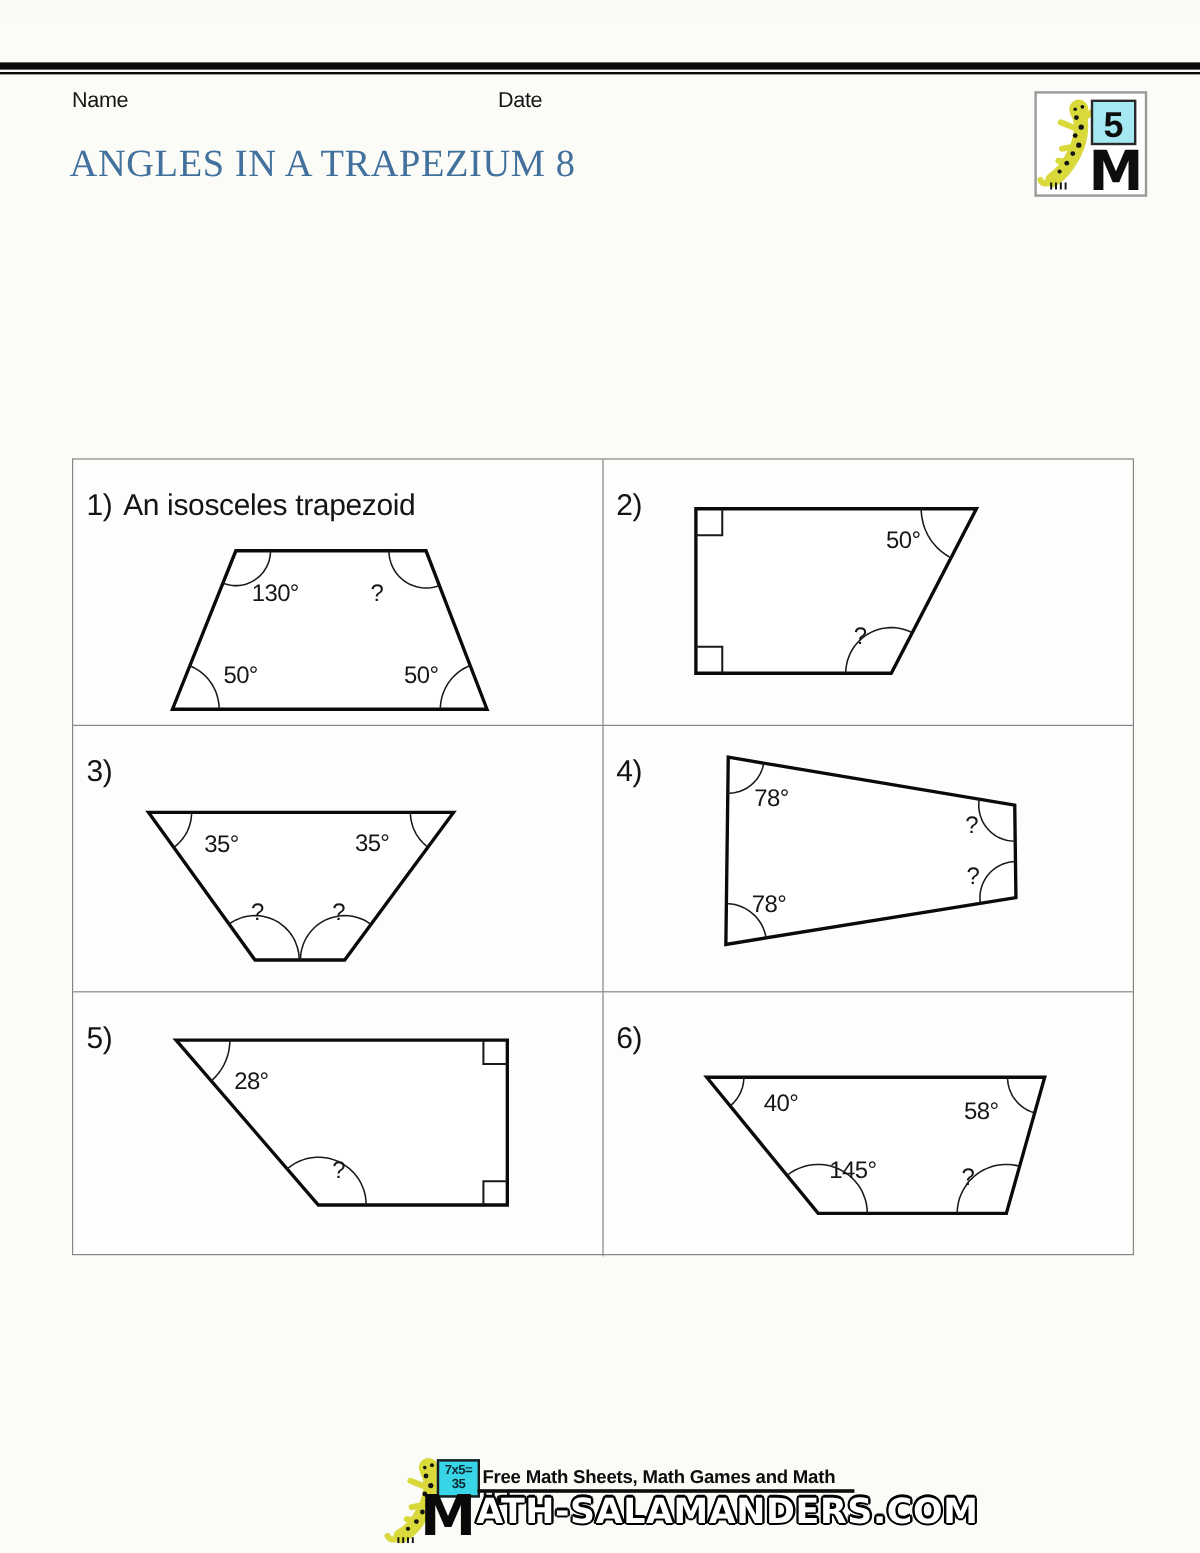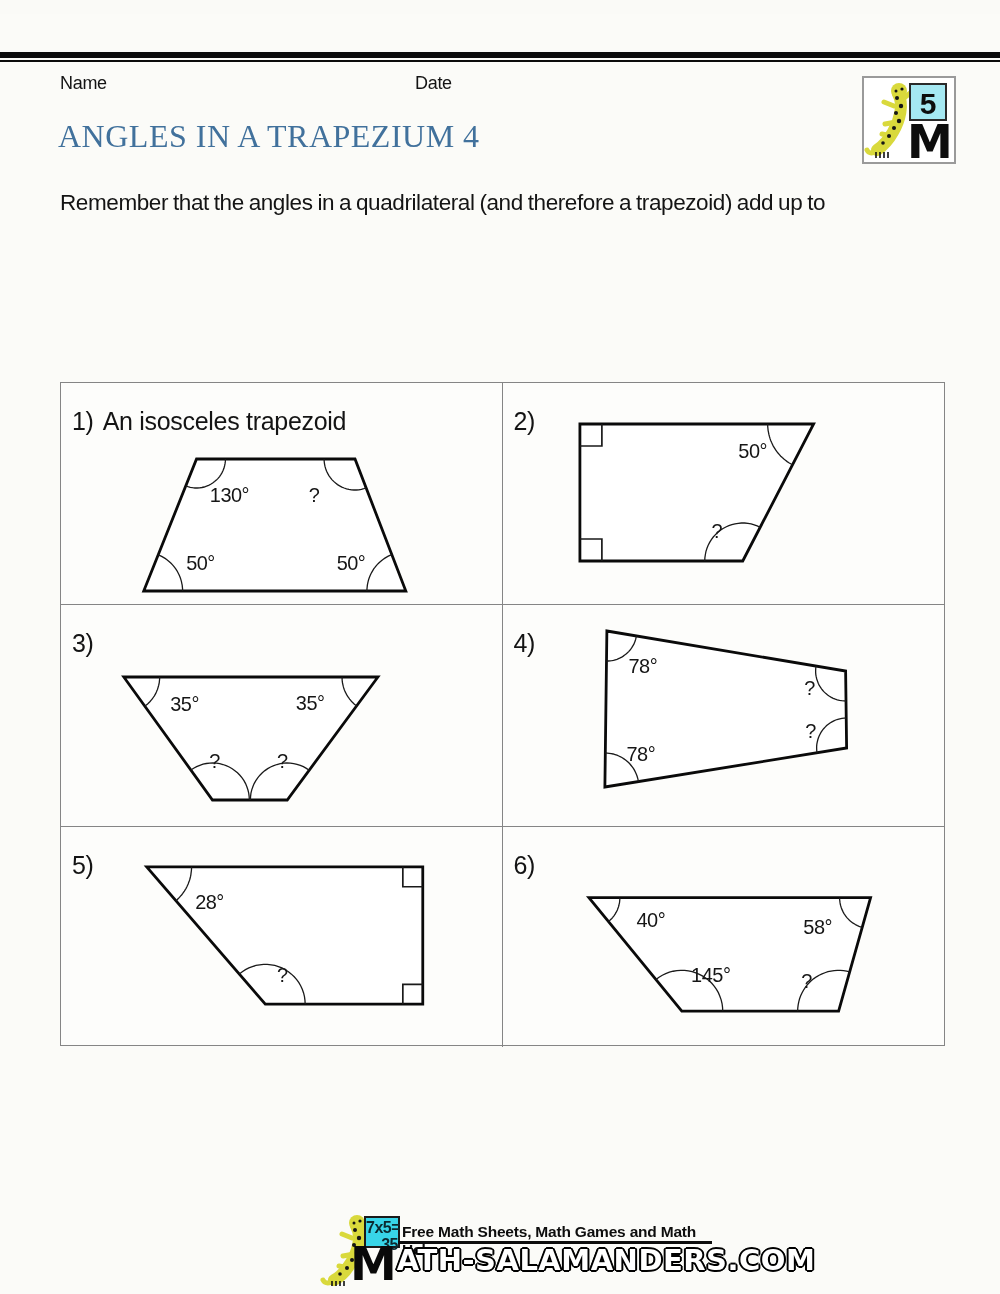--- a/index.html
+++ b/index.html
@@ -37,22 +37,22 @@
   .shape text { font-family:"Liberation Sans", sans-serif; font-size:20px; fill:#161616; letter-spacing:-0.5px; }
 
   
   .badge { position:absolute; left:862px; top:62px; width:94px; height:88px;
            background:#ffffff; border:2px solid #9a9a9a; }
 
   
   .footer { position:absolute; left:320px; top:1194px; width:480px; height:84px; }
   .f-sal { position:absolute; left:0; top:6px; }
   .f-board { position:absolute; left:44px; top:8px; width:36px; height:32px; background:#38d5e8;
-             border:2px solid #1a1a1a; text-align:right; line-height:1.05; padding-top:2px;
-             font-weight:bold; font-size:16px; color:#0c2a30; }
+             border:2px solid #1a1a1a; text-align:center; line-height:1.05; padding-top:2px;
+             font-weight:bold; font-size:11px; color:#0c2a30; }
   .f-board div { letter-spacing:-0.5px; }
   .f-tag { position:absolute; left:82px; top:15px; width:312px; text-align:left;
            font-weight:bold; font-size:15.5px; letter-spacing:-0.2px; color:#0d0d0d; }
   .f-rule { position:absolute; left:78px; top:33px; width:314px; height:3px; background:#0d0d0d; }
   .f-brand { position:absolute; left:30px; top:28px; white-space:nowrap;text-align:center; }
   .f-m { font-family:"DejaVu Sans", sans-serif; font-weight:bold; font-size:47px; color:#090909;
          vertical-align:-10px; letter-spacing:0; }
   .f-rest { font-family:"DejaVu Sans", sans-serif; font-weight:bold; font-size:29px; letter-spacing:0.5px;
             color:#ffffff;
             text-shadow: 2px 0 #000, -2px 0 #000, 0 2px #000, 0 -2px #000,
@@ -62,21 +62,21 @@
 <body>
 
 <div class="page">
 
   <div class="rule-thick"></div>
   <div class="rule-thin"></div>
 
   <div class="name-label">Name</div>
   <div class="date-label">Date</div>
 
-  <div class="title">ANGLES IN A TRAPEZIUM 4</div>
+  <div class="title">ANGLES IN A TRAPEZIUM 8</div>
 
   <div class="badge">
     <svg width="90" height="84" viewBox="0 0 90 84">
 
       <g>
         <path d="M34,16 C40,26 36,42 29,54 C24,63 19,68 13,72" stroke="#d9d93c" stroke-width="12" fill="none" stroke-linecap="round"></path>
         <path d="M13,72 C9,76 5,76 3,72" stroke="#d9d93c" stroke-width="5" fill="none" stroke-linecap="round"></path>
         <circle cx="35" cy="13" r="8" fill="#d9d93c"></circle>
         <path d="M30,28 L20,24 M32,44 L21,46 M28,58 L18,56" stroke="#d9d93c" stroke-width="5" stroke-linecap="round"></path>
         <path d="M40,20 L50,12" stroke="#d9d93c" stroke-width="5" stroke-linecap="round"></path>
@@ -96,21 +96,20 @@
       </g>
 
       <rect x="46" y="6" width="36" height="36" fill="#a5e8f2" stroke="#2a2a2a" stroke-width="2"></rect>
       <text x="64" y="36" text-anchor="middle" font-family="Liberation Sans, sans-serif" font-size="30" font-weight="bold" fill="#0d0d0d">5</text>
 
       <text x="66" y="80" text-anchor="middle" font-family="DejaVu Sans, sans-serif" font-size="46" font-weight="bold" fill="#0d0d0d">M</text>
     </svg>
   </div>
 
   <div class="intro">
-    <div>Remember that the angles in a quadrilateral (and therefore a trapezoid) add up to</div>
   </div>
 
   <div id="grid">
       <div class="cell">
         <svg viewBox="0 0 442 221" preserveAspectRatio="none" class="shape">
           <polygon points="136,76 295,76 346,208 83,208" fill="#ffffff" stroke="#0a0a0a" stroke-width="2.8" stroke-linejoin="miter"></polygon>
           <polyline points="125.2,102.9 127.4,103.7 129.7,104.3 132.0,104.7 134.4,105.0 136.7,105.0 139.1,104.8 141.4,104.5 143.7,104.0 146.0,103.2 148.1,102.3 150.2,101.3 152.2,100.0 154.1,98.6 155.9,97.1 157.6,95.4 159.1,93.6 160.4,91.6 161.6,89.6 162.6,87.5 163.5,85.3 164.1,83.0 164.6,80.7 164.9,78.4 165.0,76.0" fill="none" stroke="#1a1a1a" stroke-width="1.3"></polyline>
           <polyline points="264.0,76.0 264.1,78.5 264.4,81.0 264.9,83.4 265.6,85.8 266.5,88.2 267.6,90.4 268.8,92.6 270.3,94.7 271.8,96.6 273.6,98.4 275.5,100.1 277.5,101.6 279.6,102.9 281.8,104.1 284.1,105.0 286.5,105.8 288.9,106.4 291.4,106.8 293.9,107.0 296.4,107.0 298.9,106.8 301.4,106.3 303.8,105.7 306.2,104.9" fill="none" stroke="#1a1a1a" stroke-width="1.3"></polyline>
           <polyline points="331.9,171.6 330.1,172.4 328.4,173.2 326.7,174.1 325.0,175.1 323.4,176.2 321.8,177.4 320.3,178.7 318.9,180.0 317.5,181.4 316.2,182.8 315.0,184.4 313.8,185.9 312.8,187.6 311.8,189.3 310.9,191.0 310.1,192.8 309.4,194.6 308.7,196.5 308.2,198.3 307.8,200.2 307.4,202.2 307.2,204.1 307.0,206.0 307.0,208.0" fill="none" stroke="#1a1a1a" stroke-width="1.3"></polyline>
           <polyline points="122.0,208.0 122.0,206.1 121.8,204.1 121.6,202.2 121.2,200.3 120.8,198.4 120.3,196.6 119.7,194.7 119.0,192.9 118.2,191.2 117.3,189.5 116.4,187.8 115.3,186.2 114.2,184.6 113.0,183.1 111.7,181.6 110.4,180.2 109.0,178.9 107.5,177.7 106.0,176.5 104.4,175.4 102.7,174.4 101.0,173.4 99.3,172.6 97.5,171.8" fill="none" stroke="#1a1a1a" stroke-width="1.3"></polyline>

